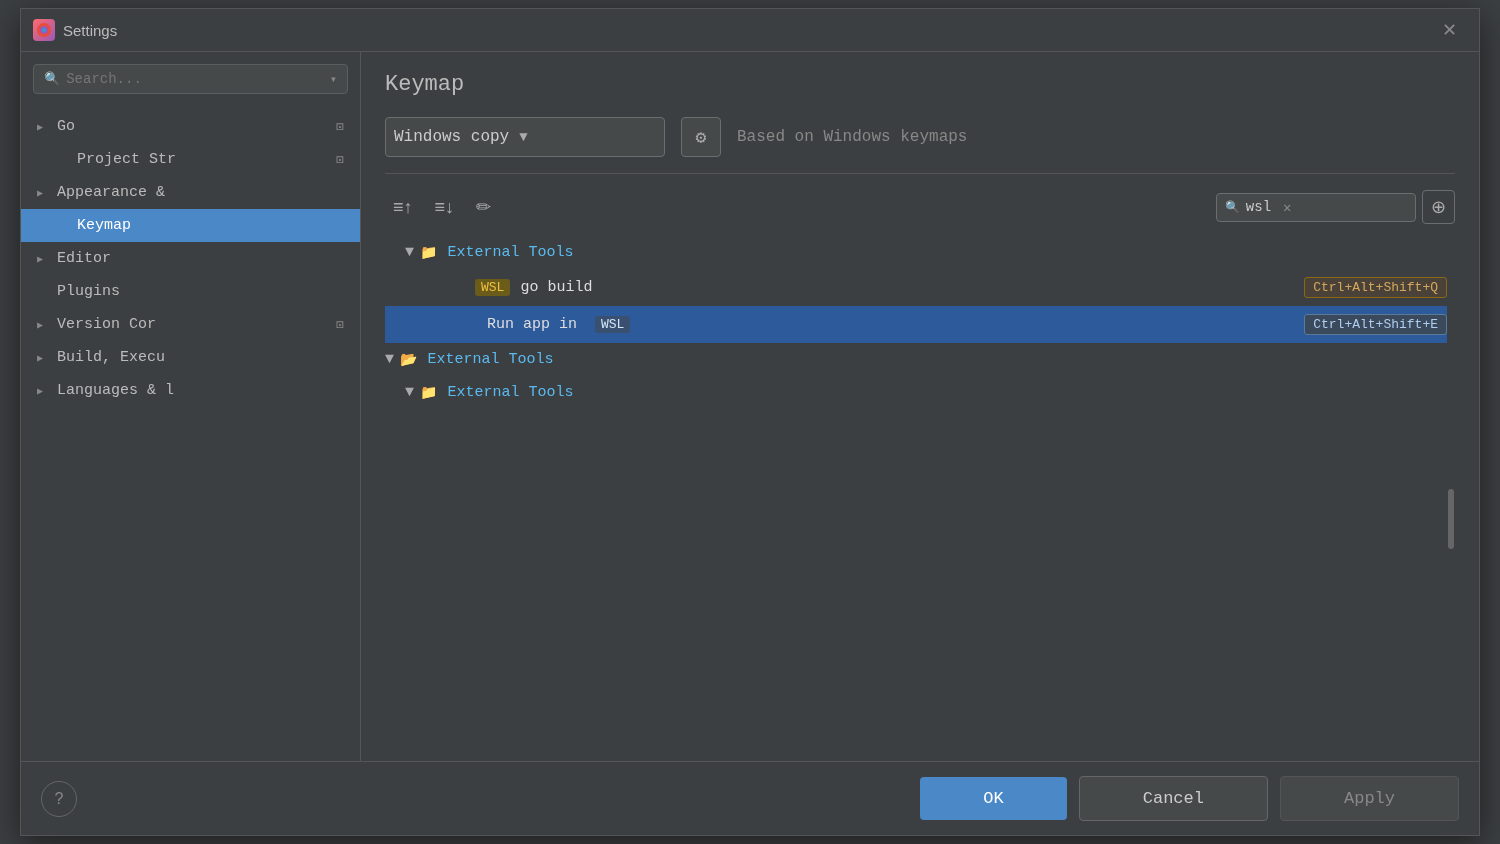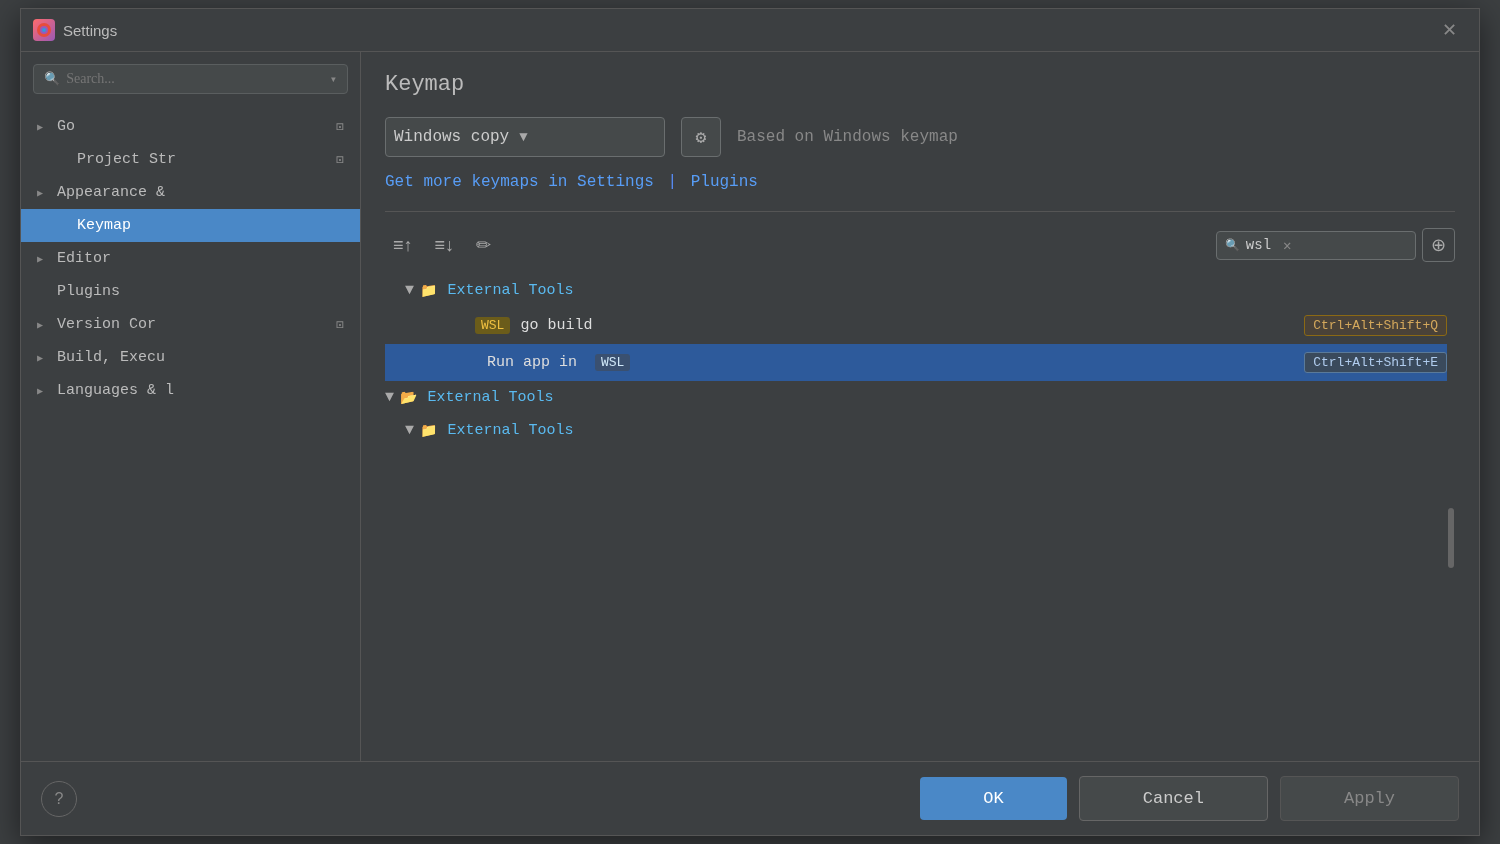--- a/index.html
+++ b/index.html
@@ -96,21 +96,21 @@
     .search-icon-svg {
       color: #888;
       font-size: 13px;
     }
     .search-input {
       background: transparent;
       border: none;
       outline: none;
       color: #22c55e;
       font-size: 14px;
-      font-family: Liberation Serif, serif;
+      font-family: Liberation Mono, monospace;
       width: 100%;
     }
     .search-caret {
       color: #888;
       font-size: 12px;
     }
     .sidebar-items {
       padding: 4px 0;
       flex: 1;
     }
@@ -479,31 +479,23 @@
       <div class="section-title">Keymap</div>
 
       <div class="keymap-top">
         <div class="keymap-dropdown">
           <span>Windows copy</span>
           <span class="dropdown-arrow">▼</span>
         </div>
         <div class="gear-btn">
           <span>⚙</span>
         </div>
-        <span class="based-on-text">Based on Windows keymap</span>
+        <span class="based-on-text">Based on Windows keymaps</span>
       </div>
 
-      <div class="keymap-link-line">
-        <a class="keymap-link">
-          <span>Get more keymaps in</span>
-          <span>Settings</span>
-          <span class="pipe"> | </span>
-          <span>Plugins</span>
-        </a>
-      </div>
 
       <hr class="divider">
 
       <div class="toolbar">
         <button class="toolbar-btn" title="Expand All">
           <span>≡↑</span>
         </button>
         <button class="toolbar-btn" title="Collapse All">
           <span>≡↓</span>
         </button>

